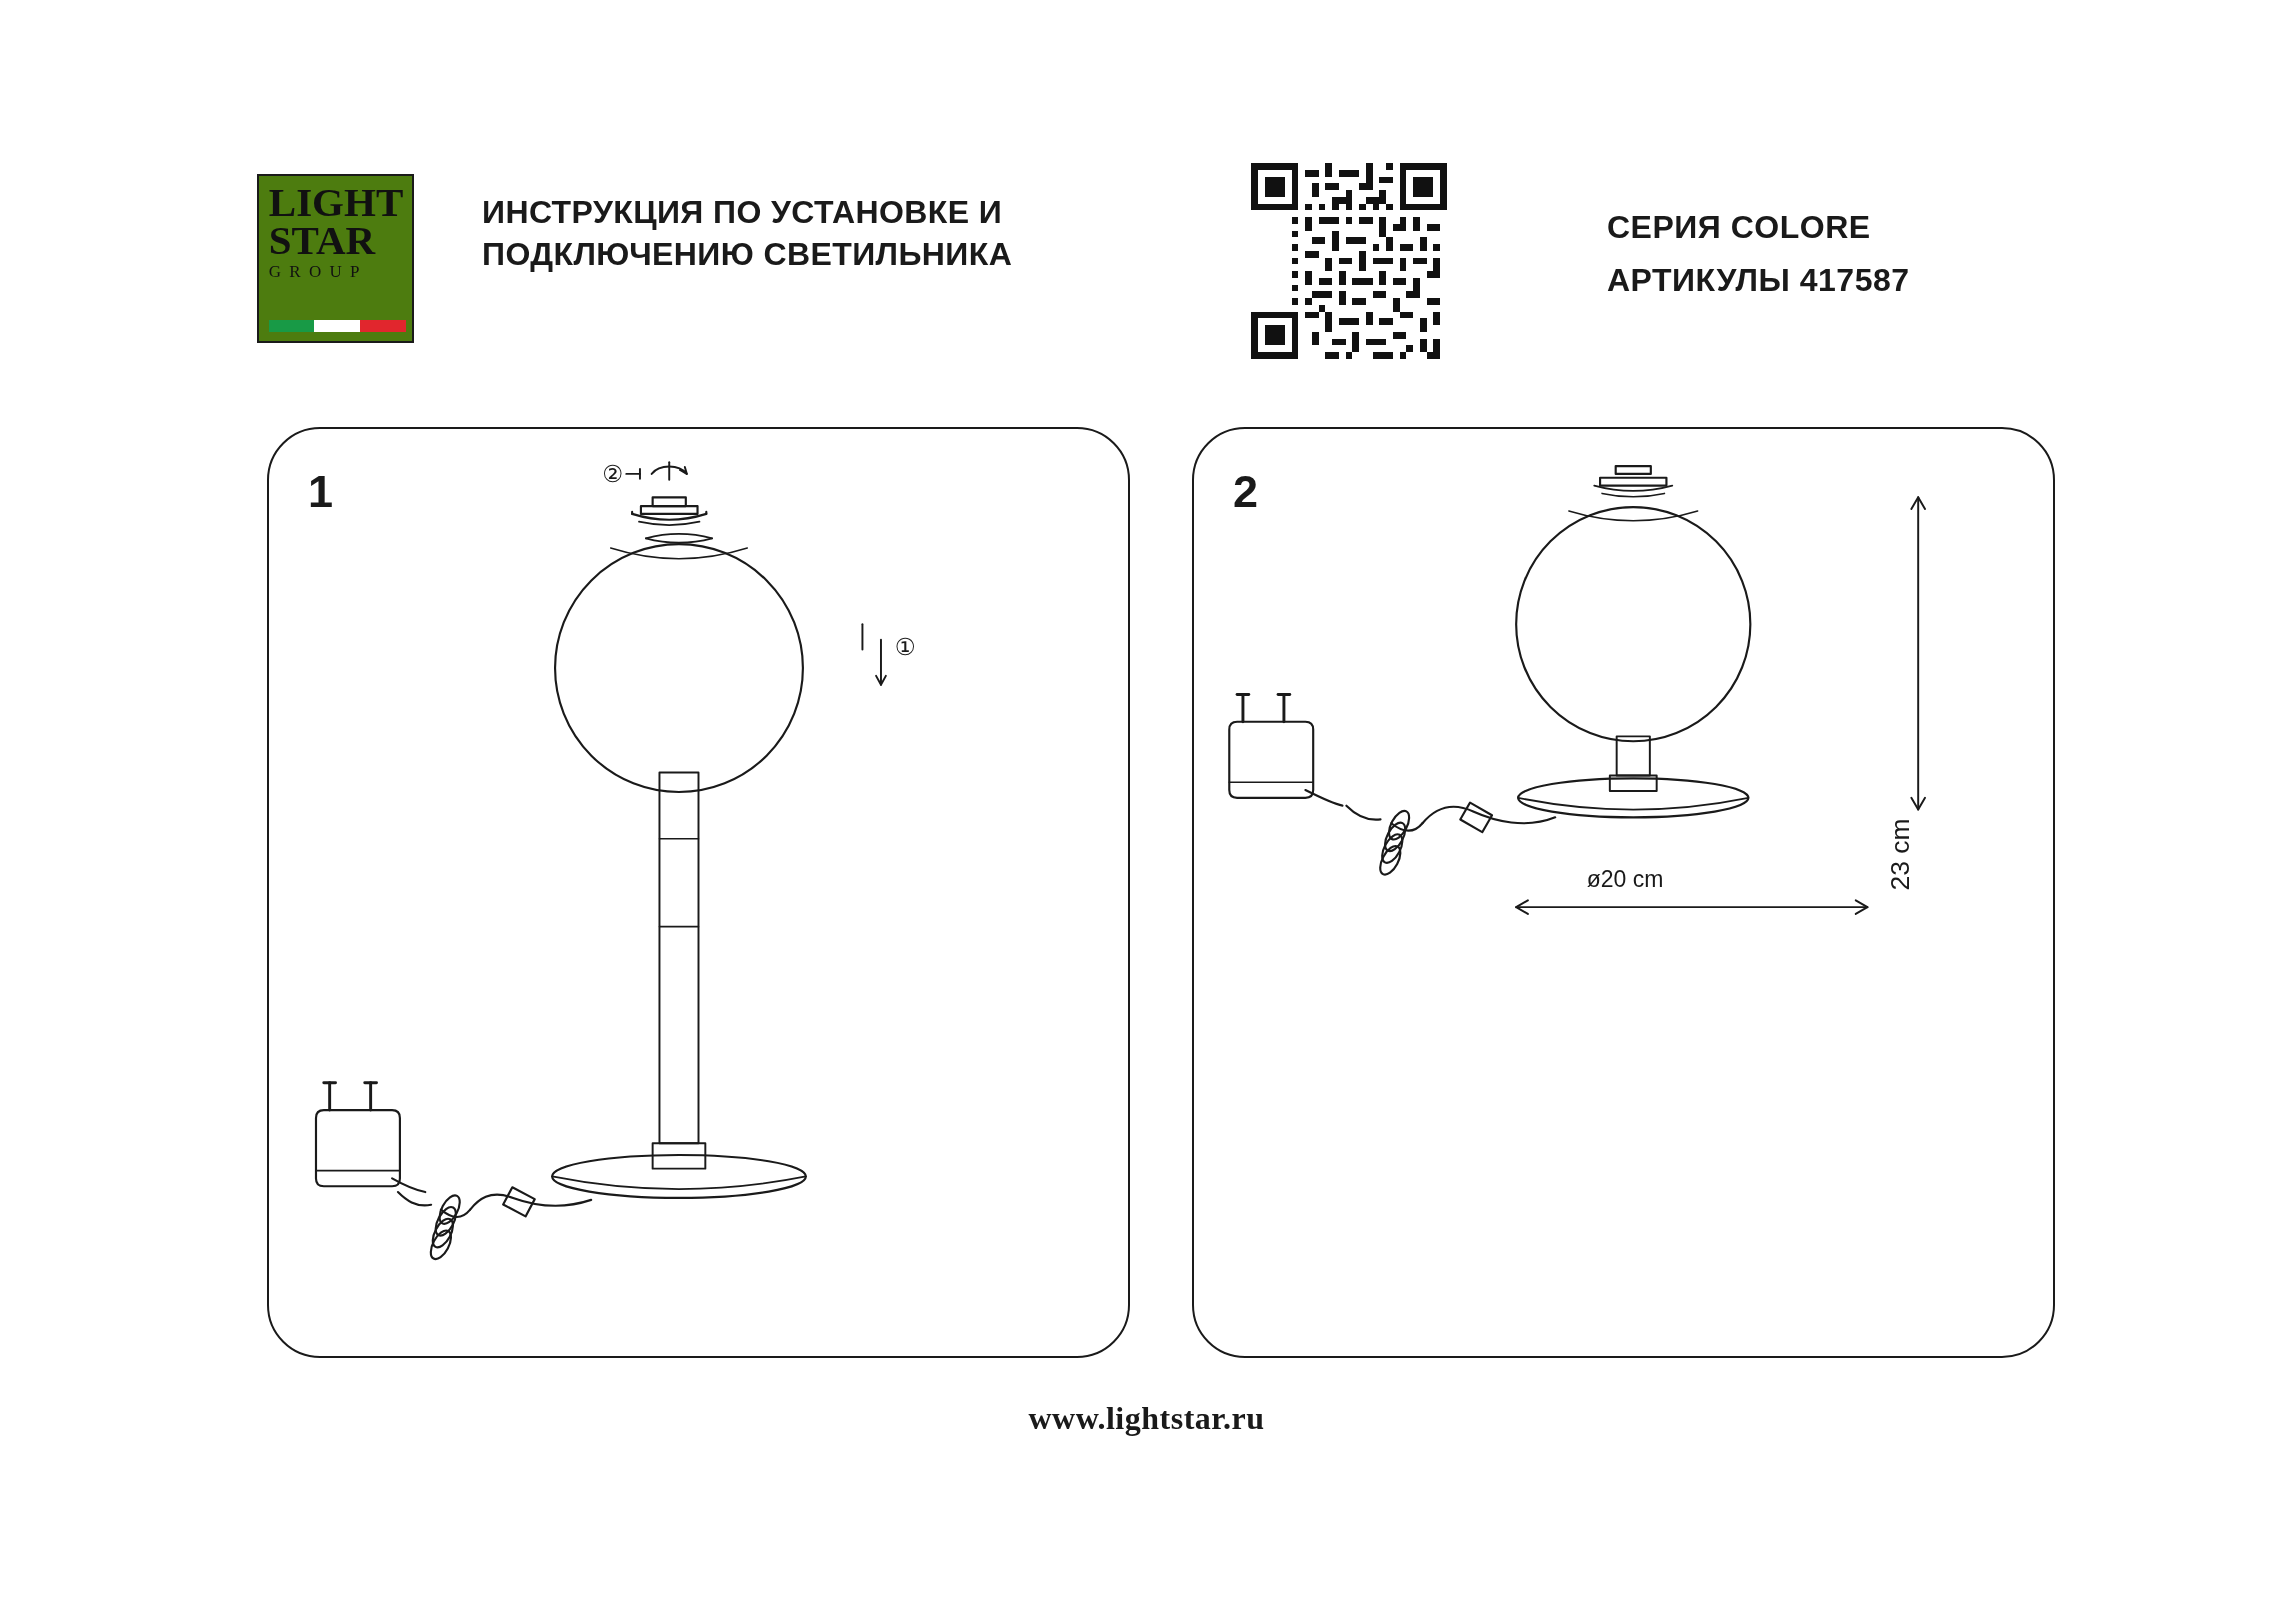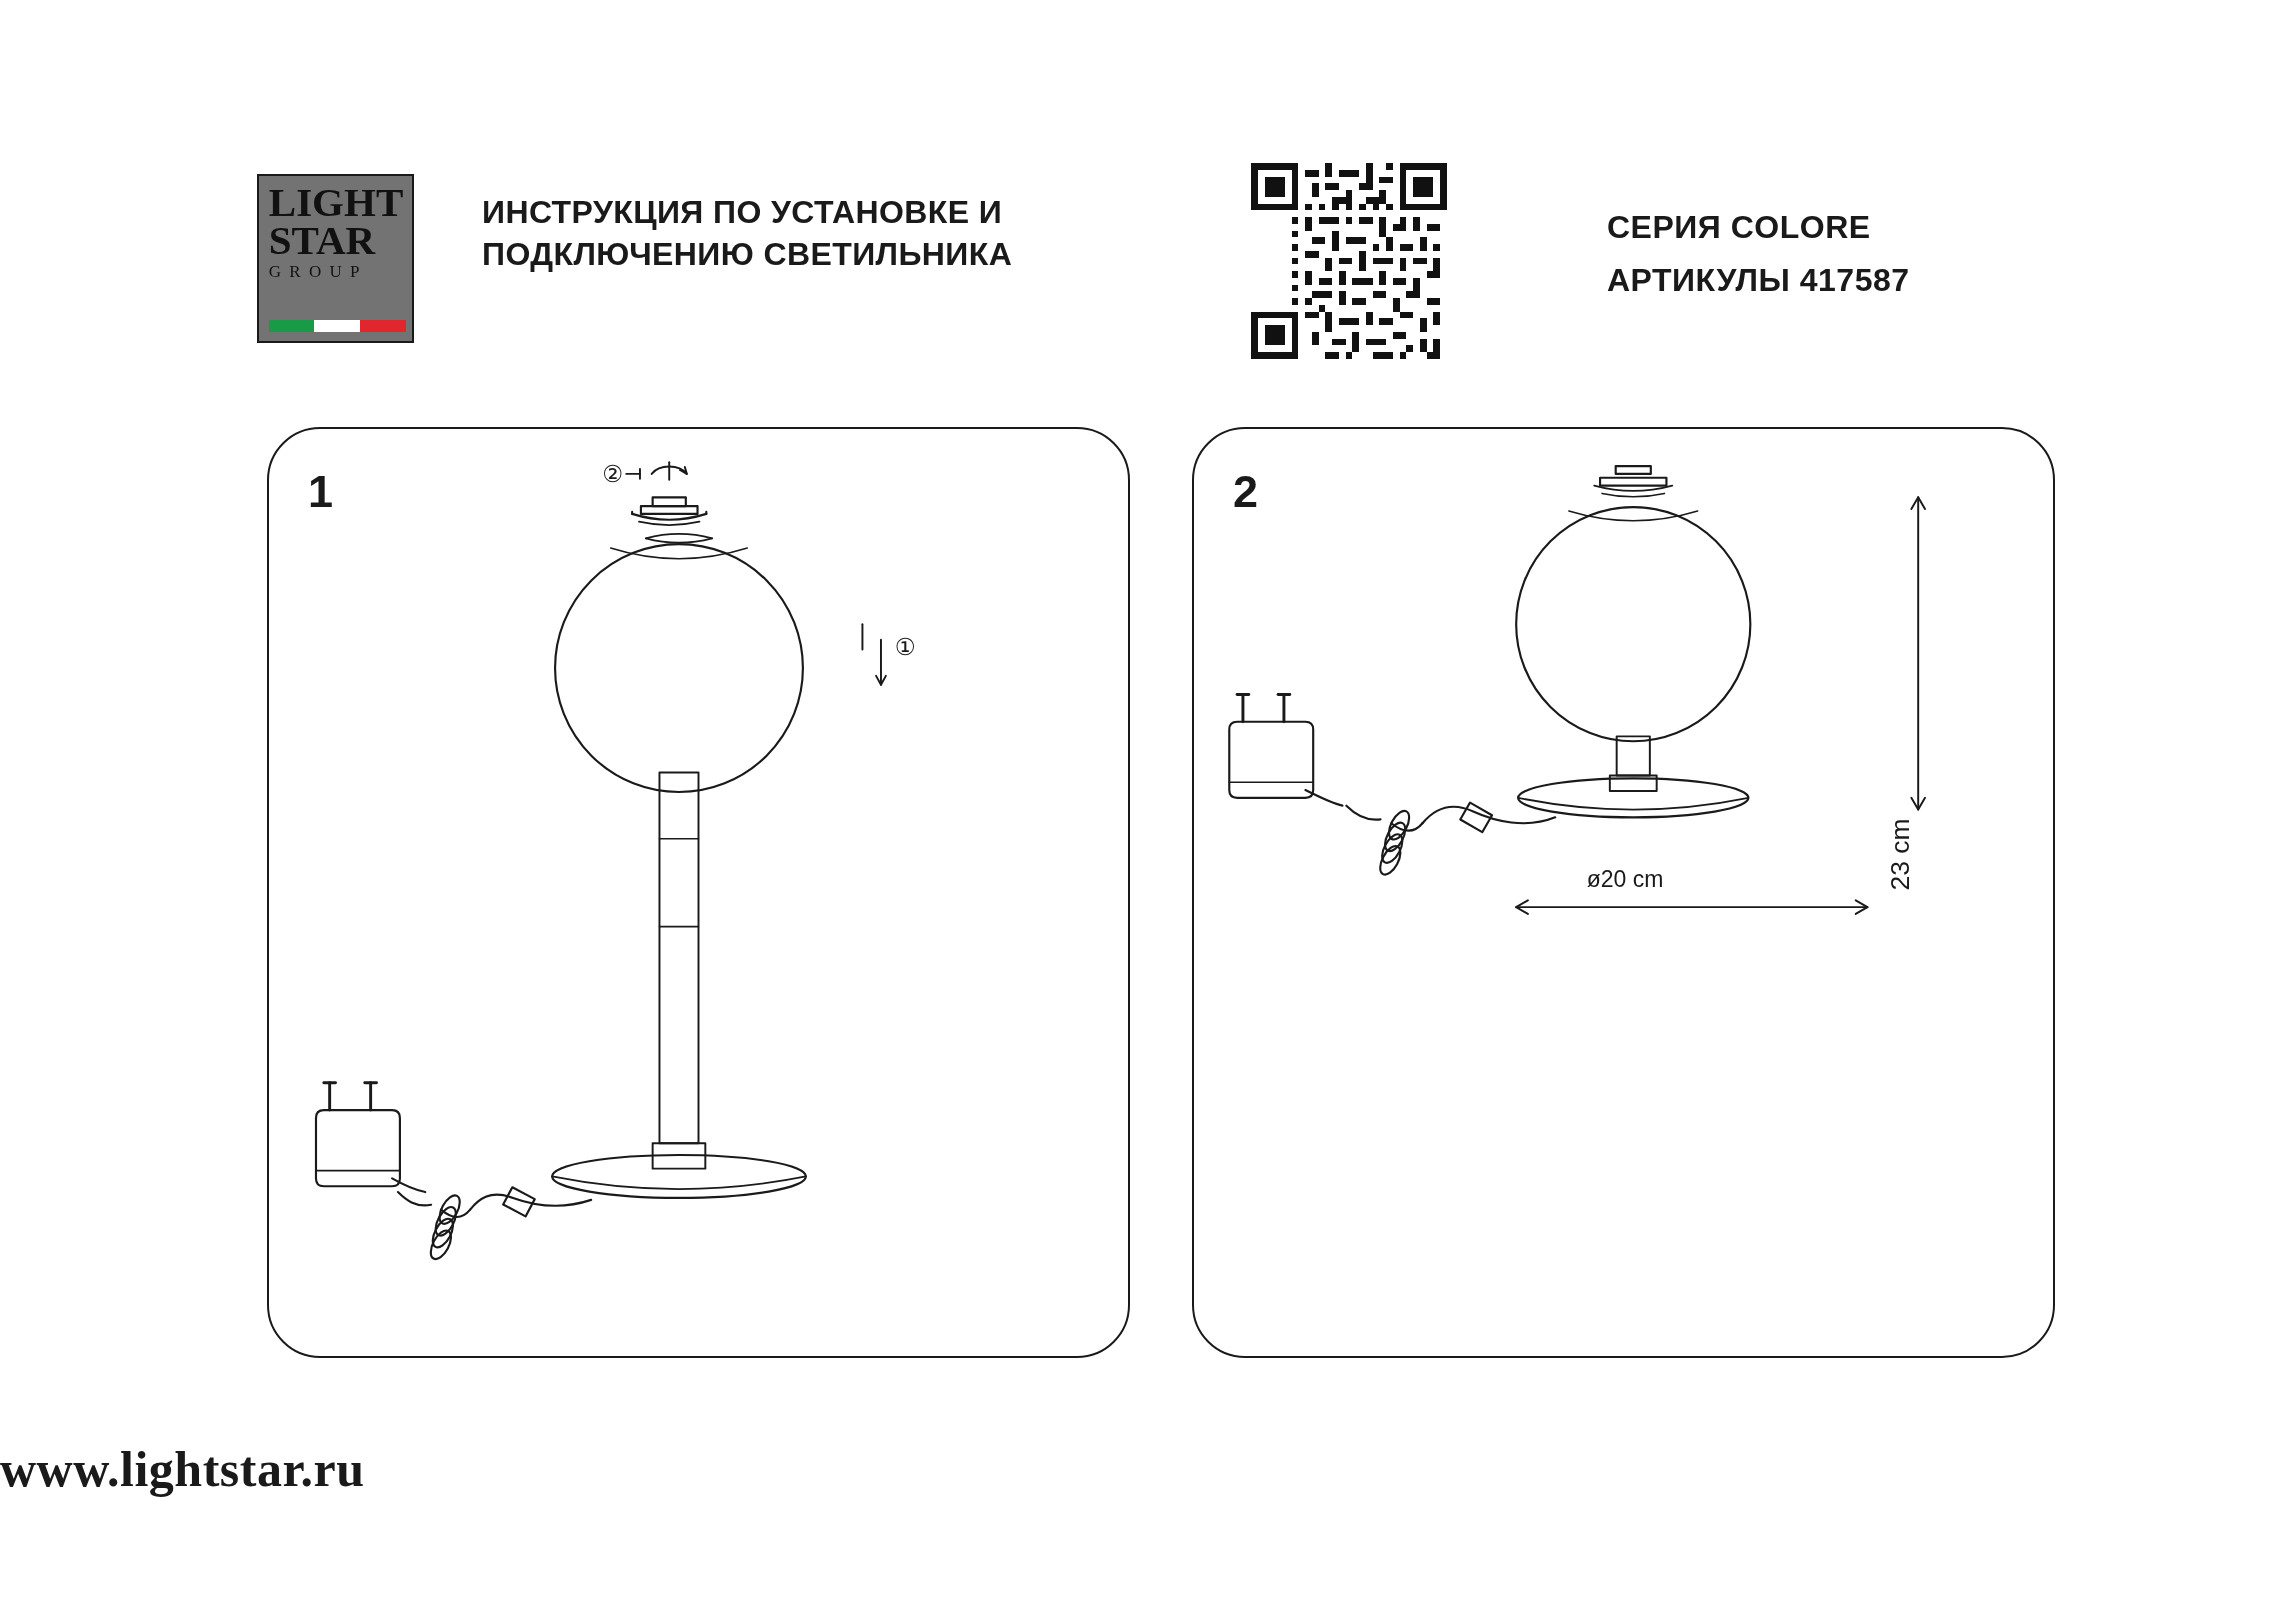--- a/index.html
+++ b/index.html
@@ -25,21 +25,21 @@
   }
 
   .logo-box {
     position: absolute;
     left: 257px;
     top: 174px;
     width: 157px;
     height: 169px;
     border: 2.9px solid #1a1a1a;
     box-sizing: border-box;
-    background: #737373;
+    background: #4d7c0f;
   }
   .logo-text {
     position: absolute;
     left: 9.8px;
     top: 7.8px;
     width: 139px;
     line-height: 0.92;
   }
   .logo-light, .logo-star {
     font-family: "Liberation Serif", serif;
@@ -124,26 +124,25 @@
     left: 0; top: 0;
     width: 100%;
     height: 100%;
   }
 
   .footer-url {
     position: absolute;
     left: 0;
     top: 1400px;
     width: 2293px;
-    text-align: left;
+    text-align: center;
     font-family: "Liberation Serif", serif;
-    font-size: 50px;
+    font-size: 32px;
     font-weight: bold;
     letter-spacing: 0.5px;
-    margin-top: 40px;
   }
 
   .cap-label {
     font-family: "Liberation Sans", sans-serif;
     font-size: 24px;
   }
 </style>
 </head>
 <body>
 

